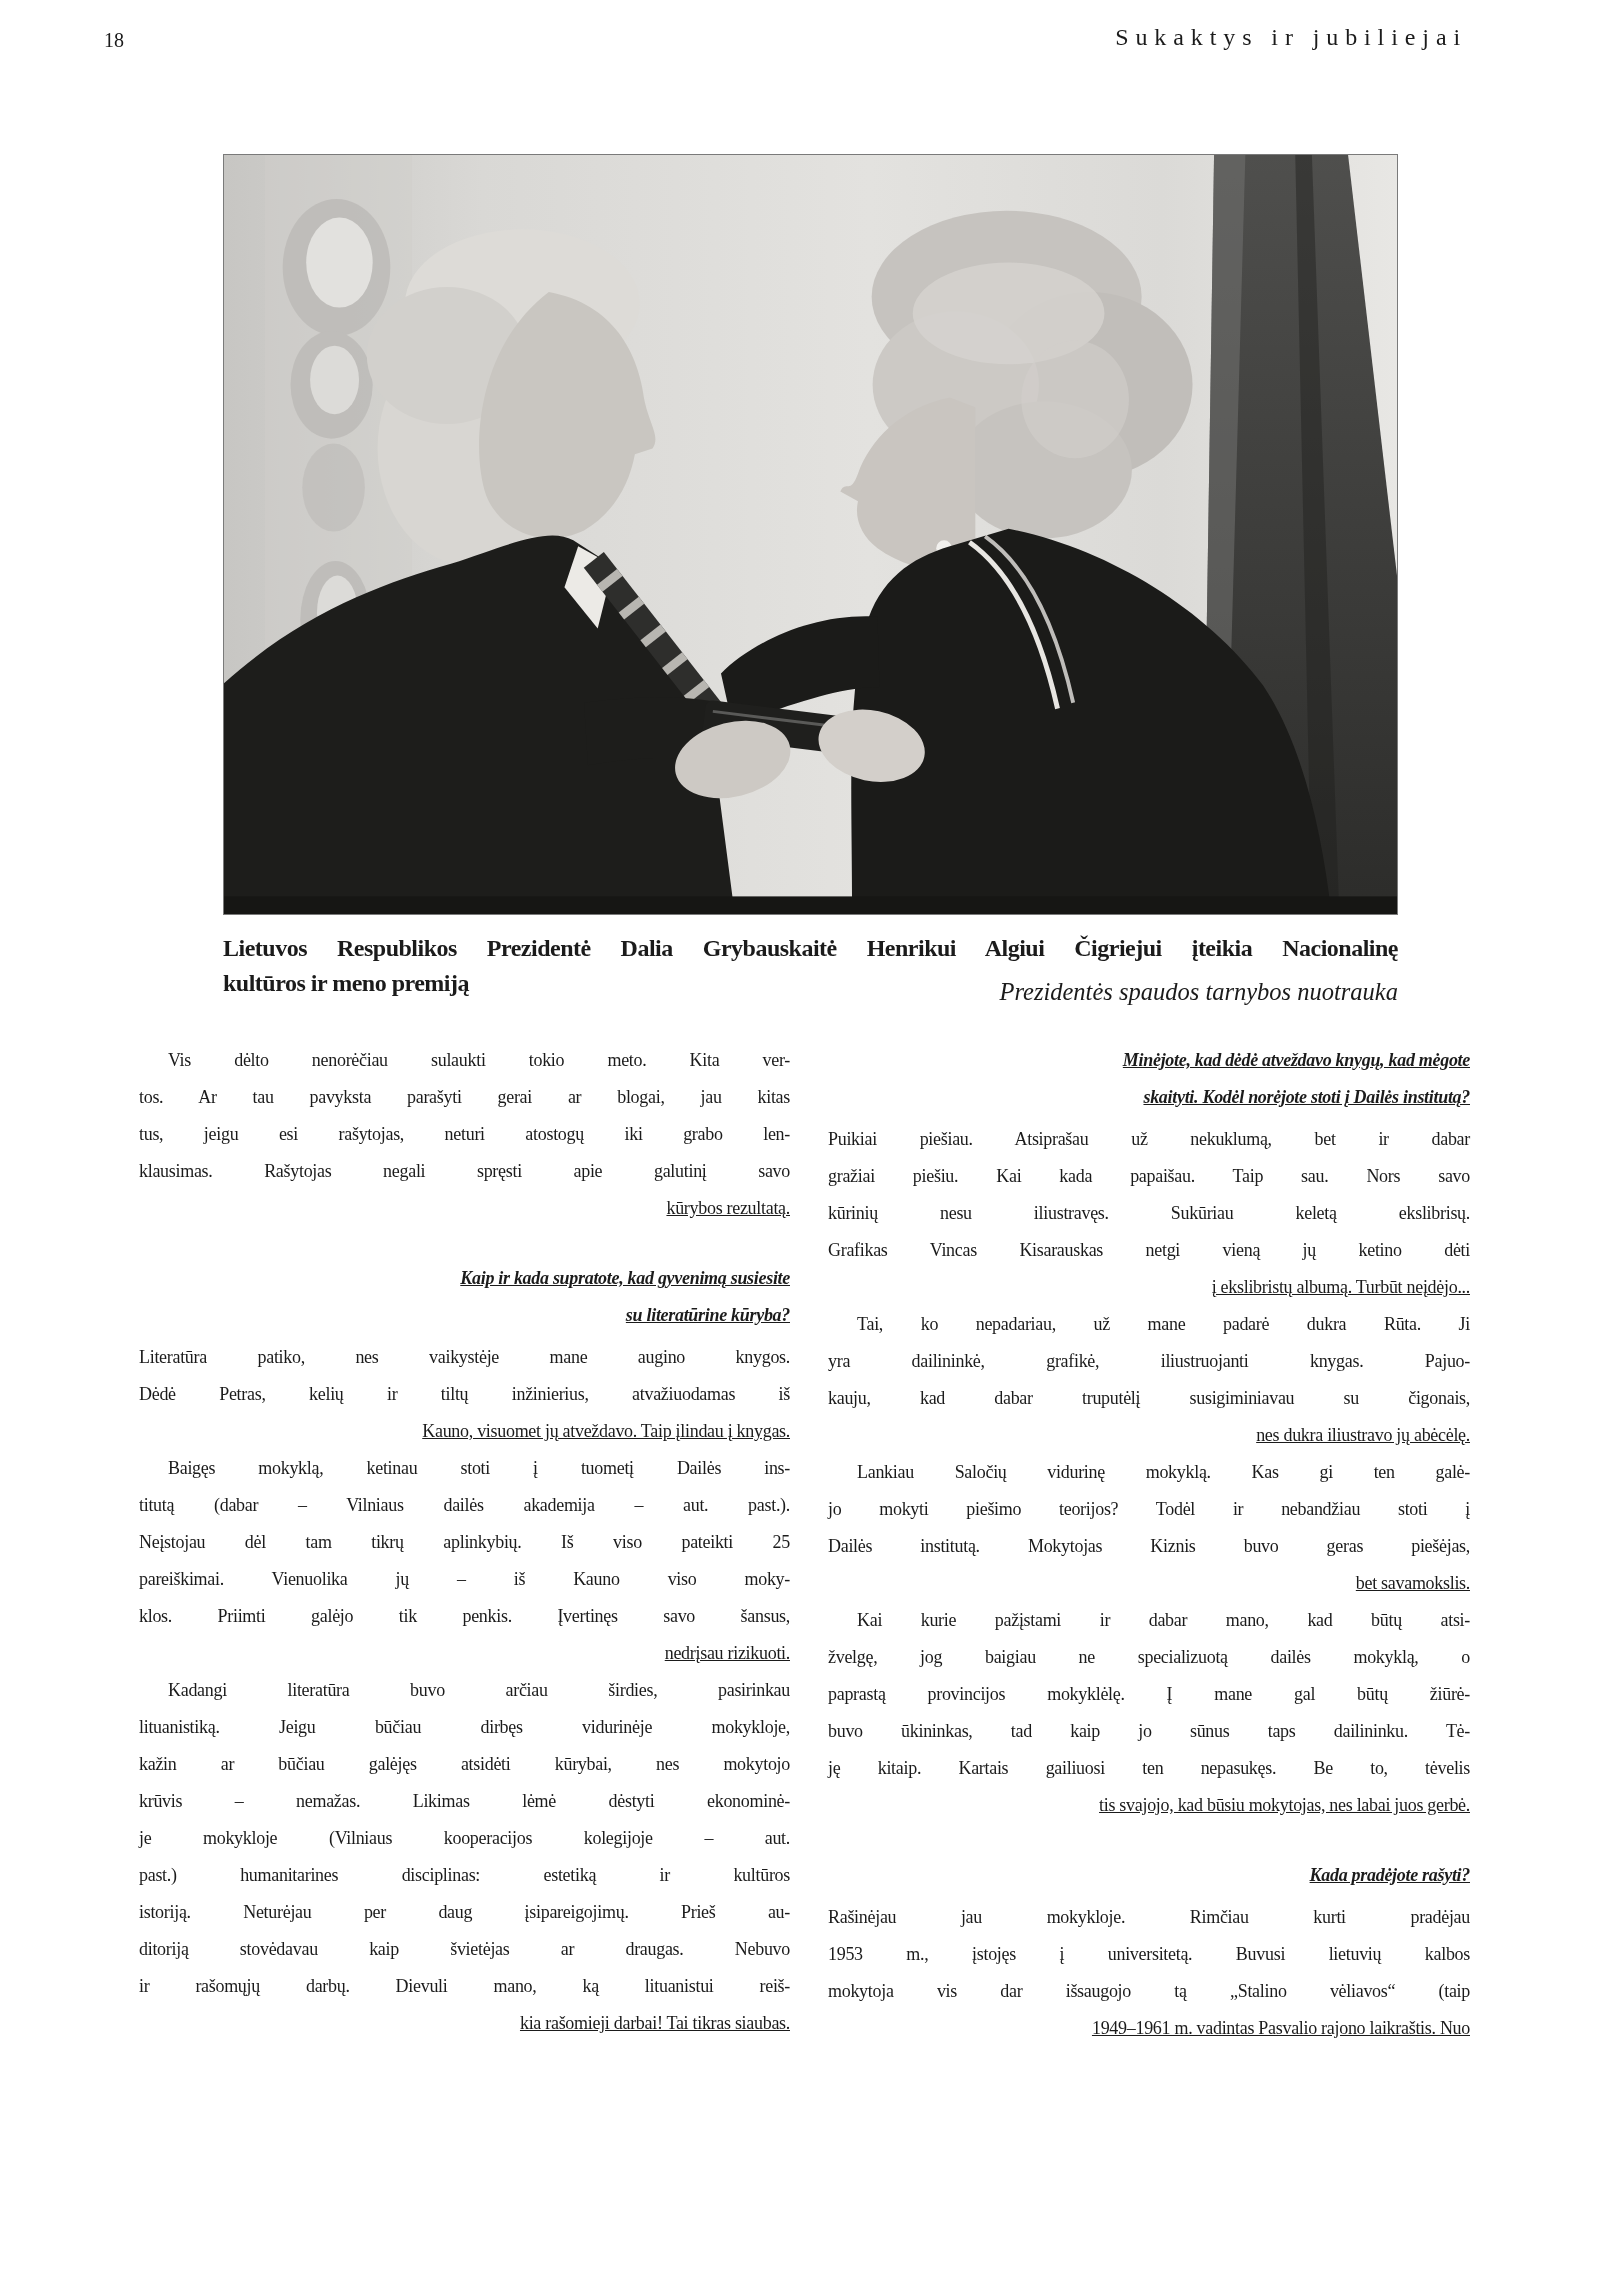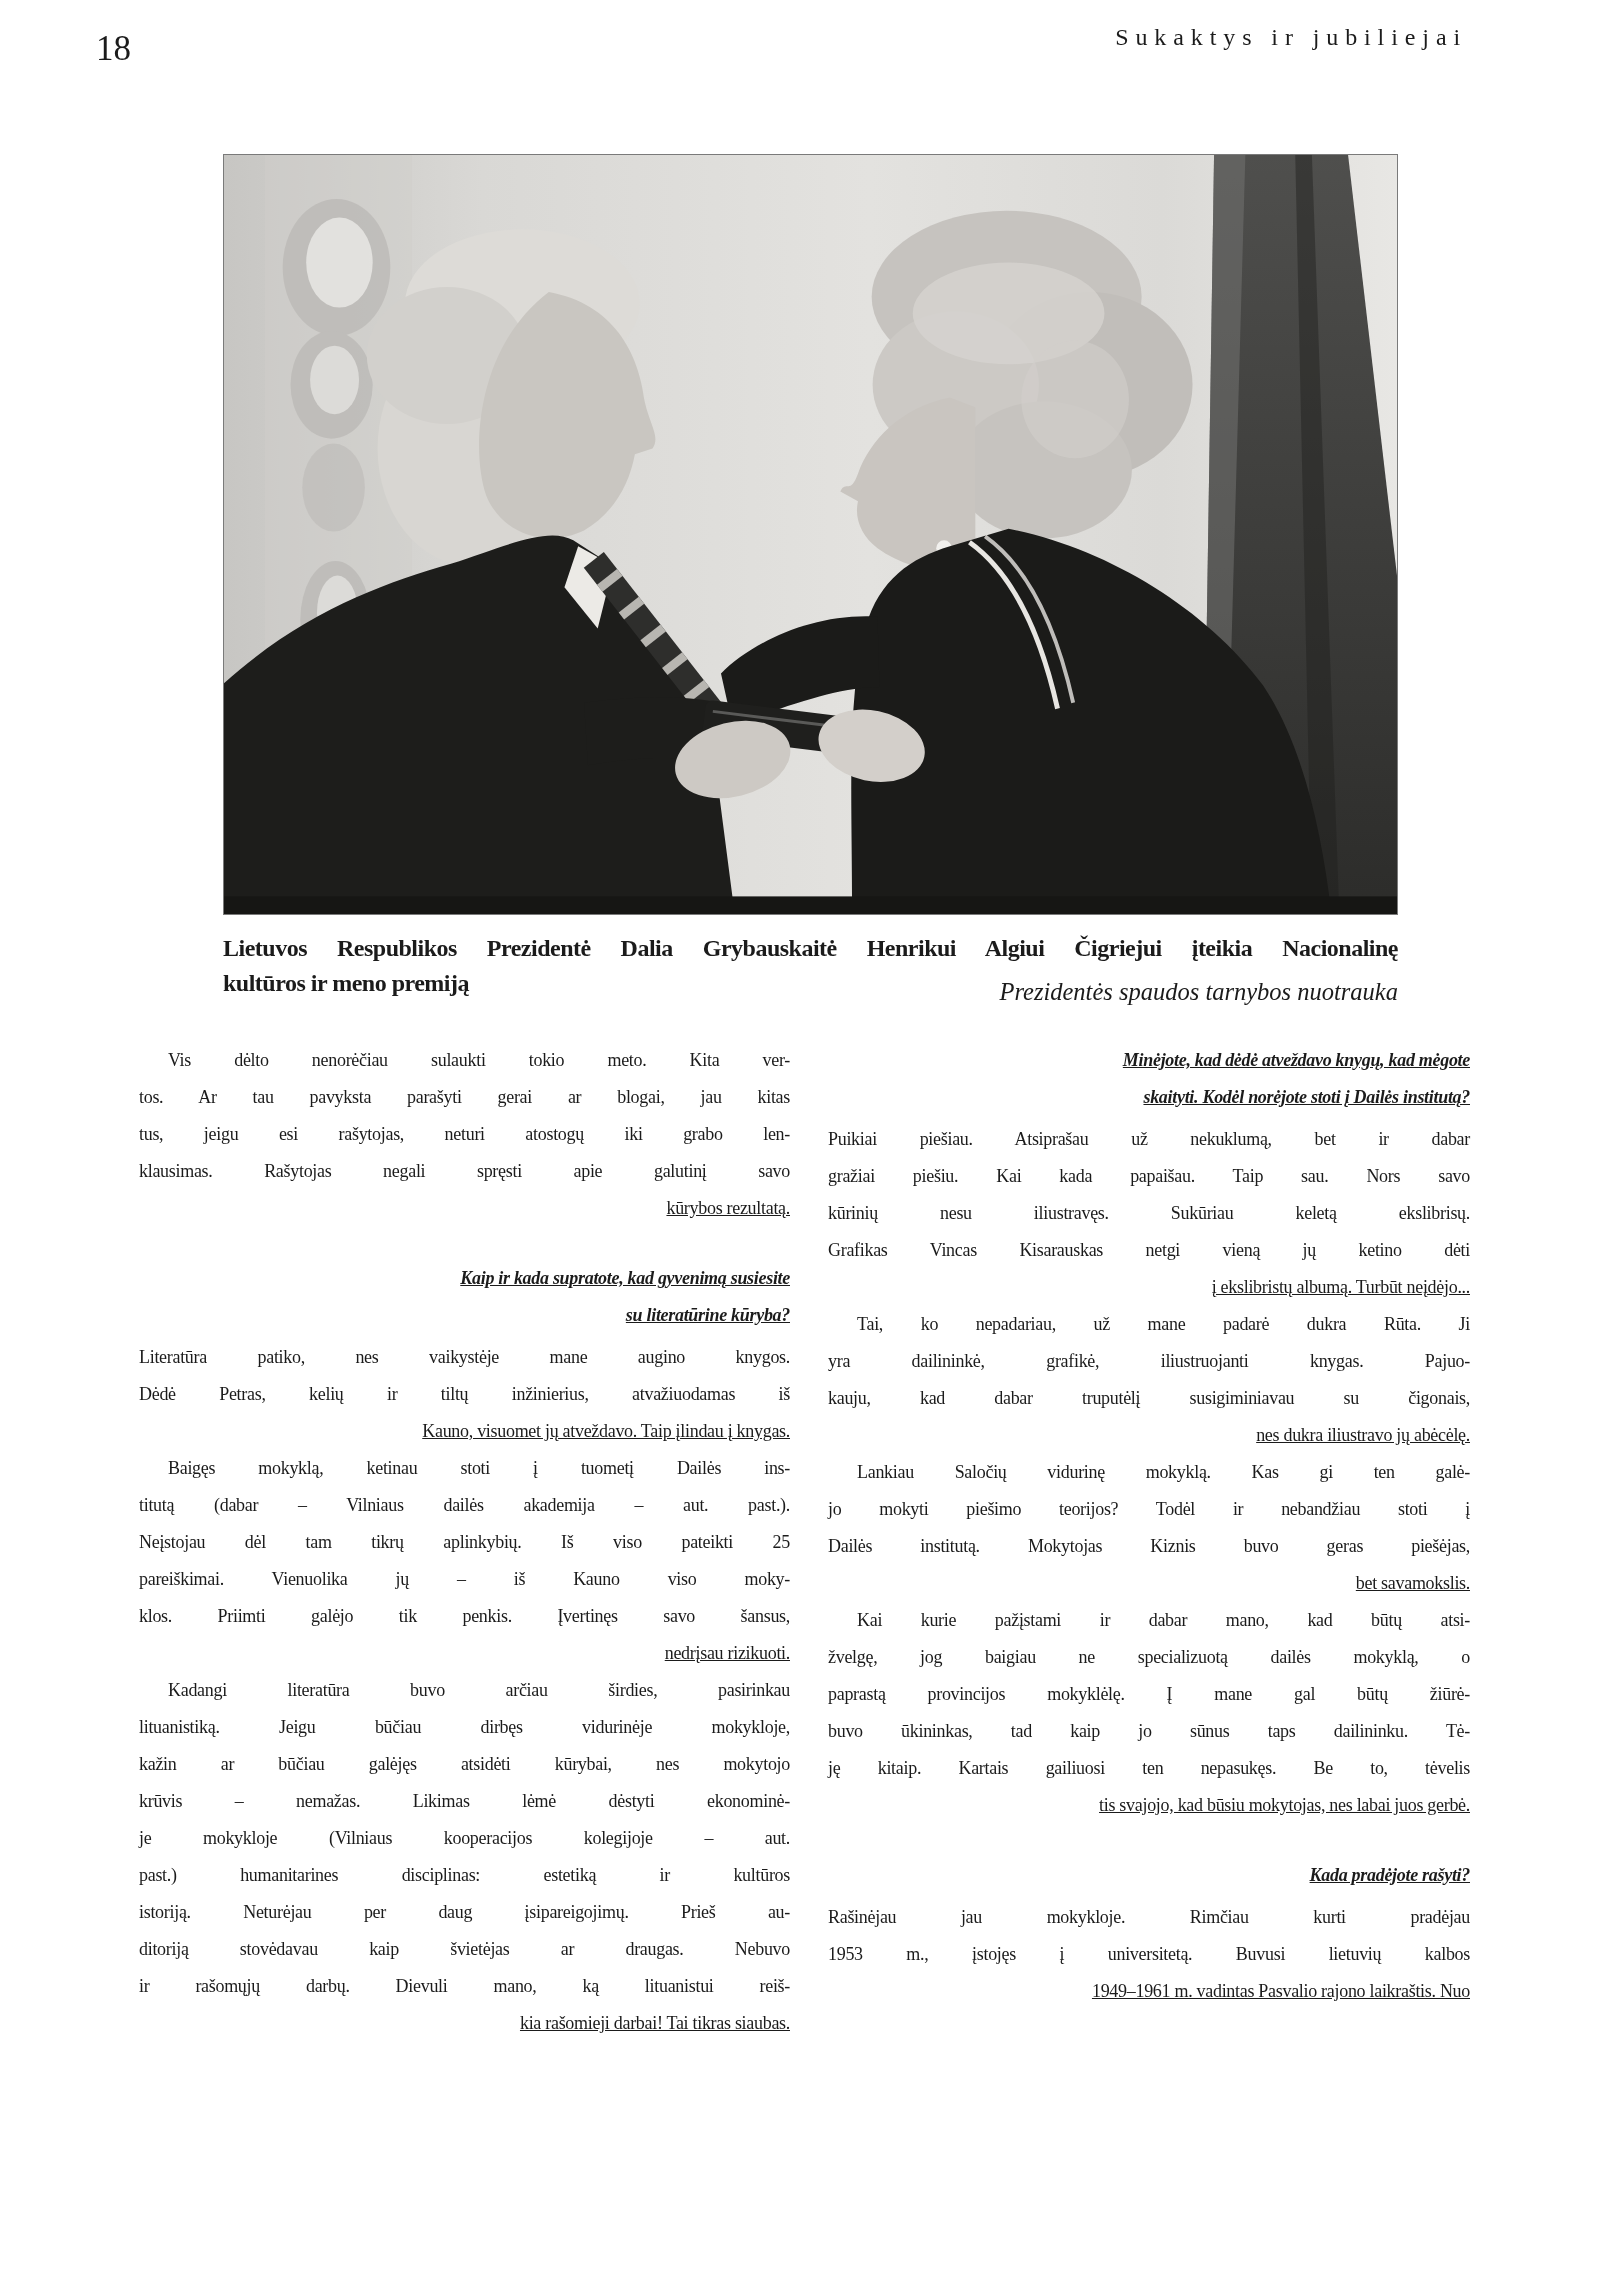--- a/index.html
+++ b/index.html
@@ -1,21 +1,21 @@
 <!DOCTYPE html>
 <html><head>
 <meta charset="utf-8">
 <style>
   html,body { margin:0; padding:0; }
   body {
     width:1621px; height:2293px; background:#ffffff; position:relative;
     font-family:"Liberation Serif", serif; color:#1b1b1b; overflow:hidden;
   }
   .page-number {
-    position:absolute; left:96px; top:29px; font-size:35px; color:#1b1b1b;
+    position:absolute; left:104px; top:29px; font-size:20px; color:#1b1b1b;
   }
   .section-title {
     position:absolute; top:24px; right:154px; font-size:24px; letter-spacing:6.9px; color:#1b1b1b;
   }
   .photo-frame {
     position:absolute; left:223px; top:154px; width:1175px; height:761px;
     border:1px solid #7a7a7a; box-sizing:border-box; background:#d8d7d4; overflow:hidden;
   }
   .photo-frame svg { display:block; width:100%; height:100%; }
   .caption-block {
@@ -211,16 +211,17 @@
       <div class="line just">buvo ūkininkas, tad kaip jo sūnus taps dailininku. Tė-</div>
       <div class="line just">ję kitaip. Kartais gailiuosi ten nepasukęs. Be to, tėvelis</div>
       <div class="line natural">tis svajojo, kad būsiu mokytojas, nes labai juos gerbė.</div>
     </div>
     <div class="qhead">
       <div class="line natural">Kada pradėjote rašyti?</div>
     </div>
     <div class="para">
       <div class="line just">Rašinėjau jau mokykloje. Rimčiau kurti pradėjau</div>
       <div class="line just">1953 m., įstojęs į universitetą. Buvusi lietuvių kalbos</div>
+      <div class="line just">mokytoja vis dar išsaugojo tą „Stalino vėliavos“ (taip</div>
       <div class="line natural">1949–1961 m. vadintas Pasvalio rajono laikraštis. Nuo</div>
     </div>
   </div>
 
 
 </body></html>

